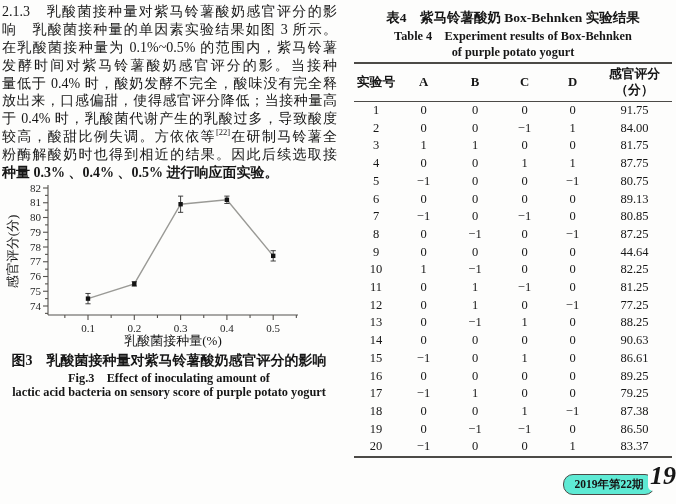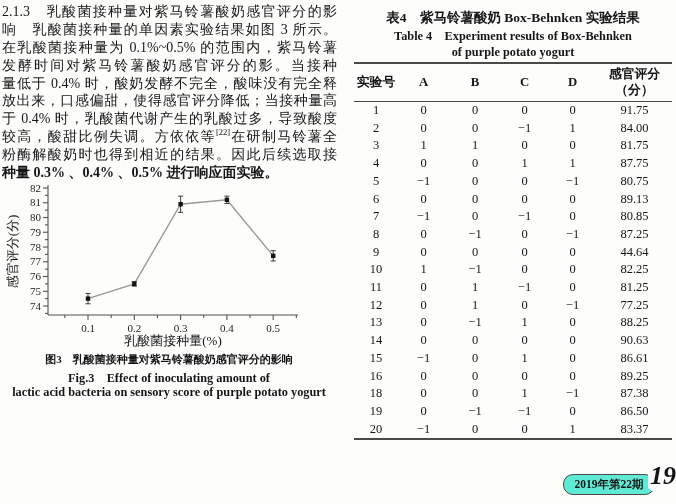--- a/index.html
+++ b/index.html
@@ -20,21 +20,21 @@
   .chart-wrap{position:absolute;left:0;top:180px;width:338px;height:172px;}
   .chart-wrap svg{display:block;}
   .ax{stroke:#55524e;stroke-width:1.1;fill:none;}
   .series-line{stroke:#9a9a96;stroke-width:1.4;fill:none;}
   .err{stroke:#2b2b2b;stroke-width:0.9;}
   .pt{fill:#141414;}
   .ytick{font-size:11px;text-anchor:end;fill:#242424;}
   .xtick{font-size:11px;text-anchor:middle;fill:#242424;}
   .axlabel{font-size:13px;text-anchor:middle;fill:#141414;}
   .figcap{position:absolute;left:0;width:338px;text-align:center;font-weight:bold;}
-  .figcap.cn{top:352px;font-size:11px;}
+  .figcap.cn{top:352px;font-size:14px;}
   .figcap.en1{top:370px;font-size:12.3px;}
   .figcap.en2{top:385px;font-size:12.3px;}
   
   .col-right{position:absolute;left:354px;top:8px;width:318px;}
   .tbl-title{text-align:center;font-weight:bold;}
   .tbl-title.cn{font-size:13.5px;line-height:20px;}
   .tbl-title.en1{font-size:12.3px;line-height:17px;}
   .tbl-title.en2{font-size:12.3px;line-height:15px;}
   table.bbd{
     width:100%;border-collapse:collapse;margin-top:2px;
@@ -306,20 +306,28 @@
           </tr>
           <tr>
             <td>16</td>
             <td>0</td>
             <td>0</td>
             <td>0</td>
             <td>0</td>
             <td>89.25</td>
           </tr>
           <tr>
+            <td>17</td>
+            <td>−1</td>
+            <td>1</td>
+            <td>0</td>
+            <td>0</td>
+            <td>79.25</td>
+          </tr>
+          <tr>
             <td>18</td>
             <td>0</td>
             <td>0</td>
             <td>1</td>
             <td>−1</td>
             <td>87.38</td>
           </tr>
           <tr>
             <td>19</td>
             <td>0</td>

